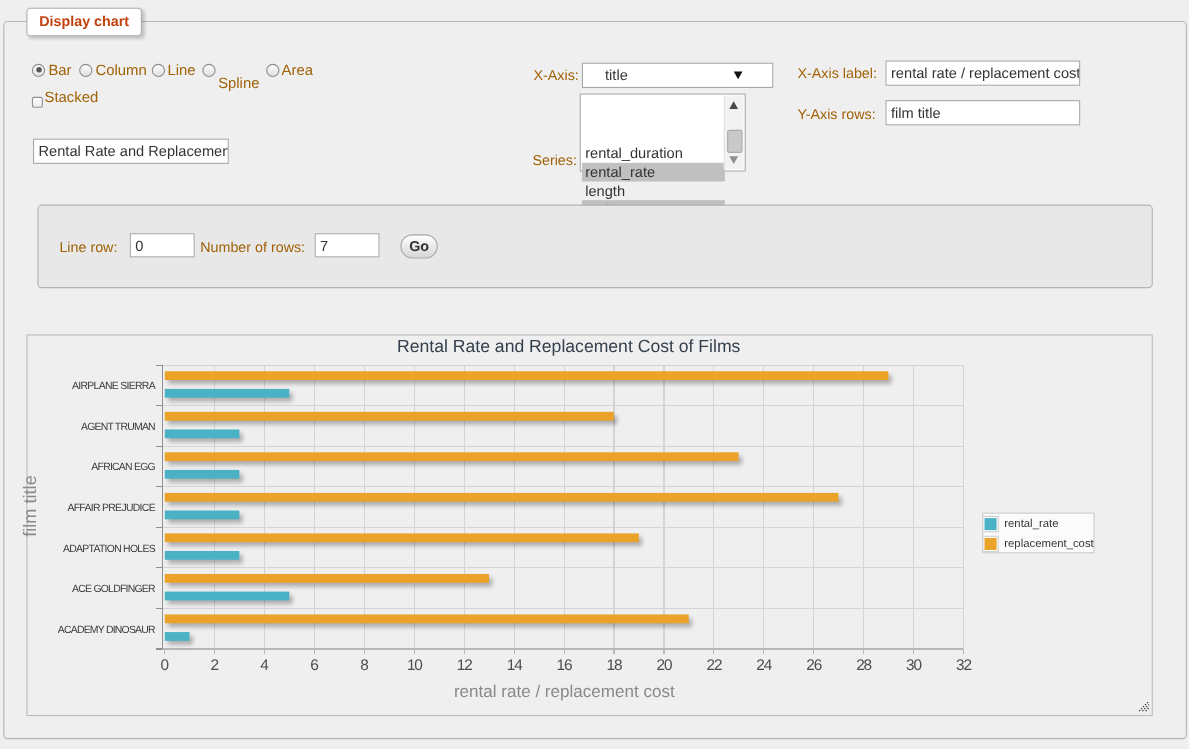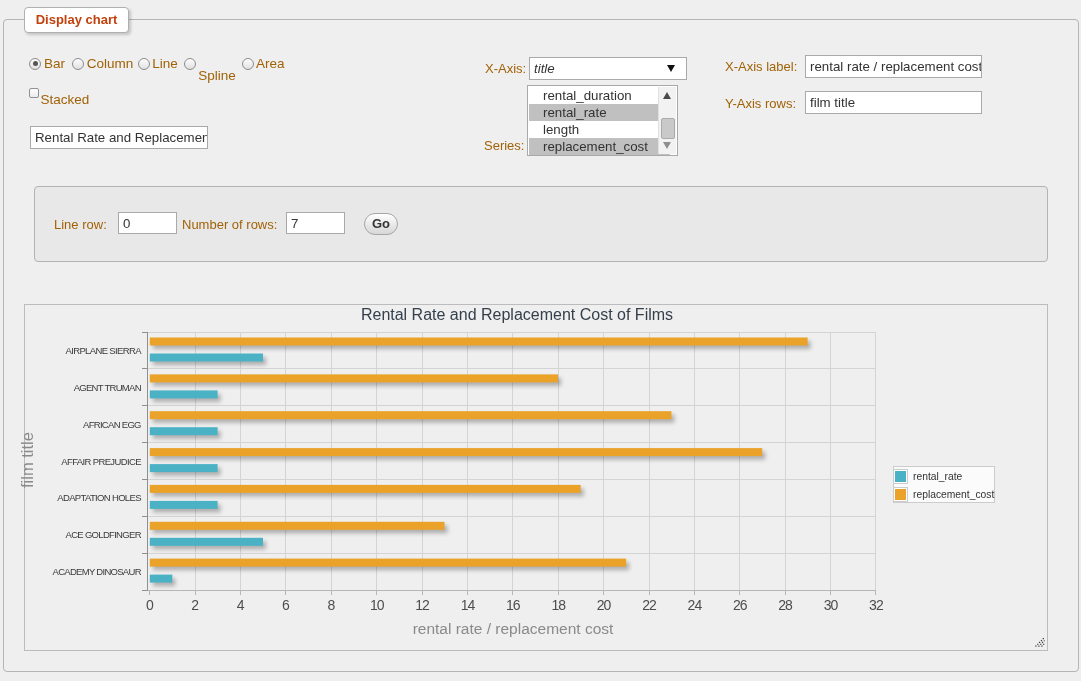--- a/index.html
+++ b/index.html
@@ -19,28 +19,28 @@
   .tinput { background:#fff; border:1px solid #a9a9a9; font-size:13.3px; color:#333;
     line-height:21px; padding-left:4px; overflow:hidden; white-space:nowrap; }
   .lbl { font-size:13px; color:#a16207; white-space:nowrap; }
   .rlbl { font-size:13.5px; color:#a16207; white-space:nowrap; }
   .panel { left:34px; top:186px; width:1012px; height:74px; background:#e8e8e8;
     border:1px solid #b3b3b3; border-radius:4px; }
   .gobtn { left:364px; top:213px; width:32px; height:20px; border:1px solid #a6a6a6;
     border-radius:11px; background:linear-gradient(#ffffff,#e2e2e2 70%,#d8d8d8);
     font-weight:bold; font-size:13px; color:#333; text-align:center; line-height:20px; }
   .sel { left:529px; top:57px; width:152px; height:21px; background:#fff;
-    border:1px solid #a9a9a9; font-size:13.3px; line-height:21px; padding-left:4px;font-style:italic; }
+    border:1px solid #a9a9a9; font-size:13.3px; line-height:21px; padding-left:20px; }
   .selarrow { left:667px; top:65px; width:0; height:0;
     border-left:4.5px solid transparent; border-right:4.5px solid transparent;
     border-top:7px solid #111; }
   .listbox { left:527px; top:85px; width:149px; height:69px; background:#fff;
     border:1px solid #a9a9a9; font-size:13.3px; }
   .li { position:absolute; left:1px; width:127px; height:17px; line-height:17px;
-    padding-left:14px; white-space:nowrap; }
+    padding-left:3px; white-space:nowrap;margin-top:44px; }
   .li.on { background:#c0c0c0; }
   .sbar { position:absolute; right:1px; top:1px; width:17px; height:67px;
     background:#f2f2f2; border-left:1px solid #e0e0e0; }
   .sthumb { position:absolute; left:2px; top:31px; width:12px; height:19px;
     background:#c9c9c9; border:1px solid #ababab; border-radius:2px; }
   .tri-up { position:absolute; left:4px; top:5px; width:0; height:0;
     border-left:4.5px solid transparent; border-right:4.5px solid transparent;
     border-bottom:7px solid #4a4a4a; }
   .tri-dn { position:absolute; left:4px; bottom:5px; width:0; height:0;
     border-left:4.5px solid transparent; border-right:4.5px solid transparent;
@@ -55,21 +55,21 @@
 <div class="abs radio" style="left:71.5px;top:57.5px"></div>
 <div class="abs rlbl" style="left:86.8px;top:56px">Column</div>
 <div class="abs radio" style="left:138px;top:57.5px"></div>
 <div class="abs rlbl" style="left:152.2px;top:56px">Line</div>
 <div class="abs radio" style="left:184px;top:57.5px"></div>
 <div class="abs rlbl" style="left:198.3px;top:68px">Spline</div>
 <div class="abs radio" style="left:241.5px;top:57.5px"></div>
 <div class="abs rlbl" style="left:256px;top:56px">Area</div>
 
 <div class="abs checkbox" style="left:28.5px;top:88px"></div>
-<div class="abs rlbl" style="left:40.5px;top:92px">Stacked</div>
+<div class="abs rlbl" style="left:40.5px;top:81px">Stacked</div>
 
 <div class="abs tinput" style="left:30px;top:126px;width:172px;height:21px">Rental Rate and Replacement Cost of Films</div>
 
 <div class="abs lbl" style="left:485px;top:61px">X-Axis:</div>
 <div class="abs sel">title</div>
 <div class="abs selarrow"></div>
 
 <div class="abs lbl" style="left:484px;top:137.5px">Series:</div>
 <div class="abs listbox">
   <div class="li" style="top:1px">rental_duration</div>

